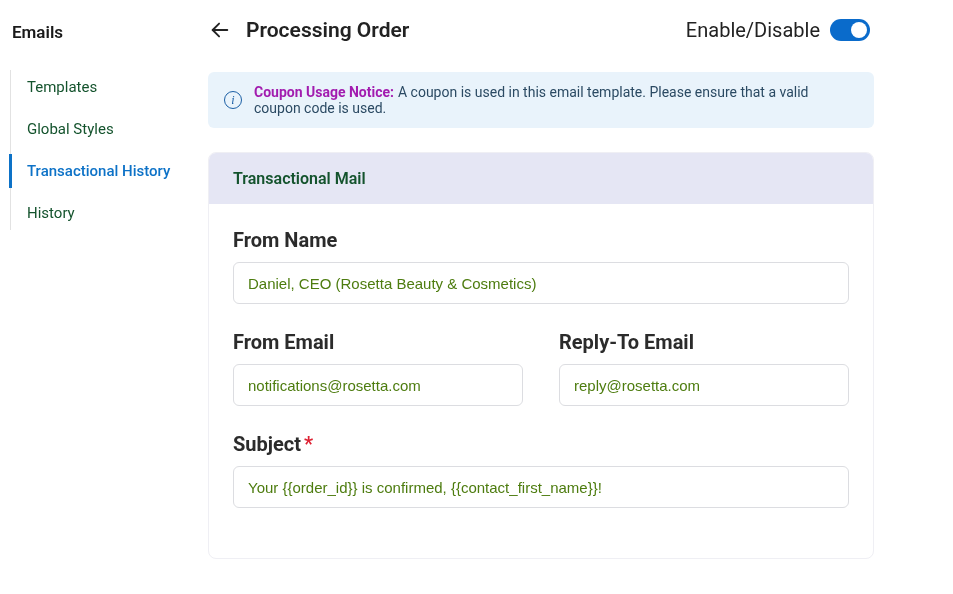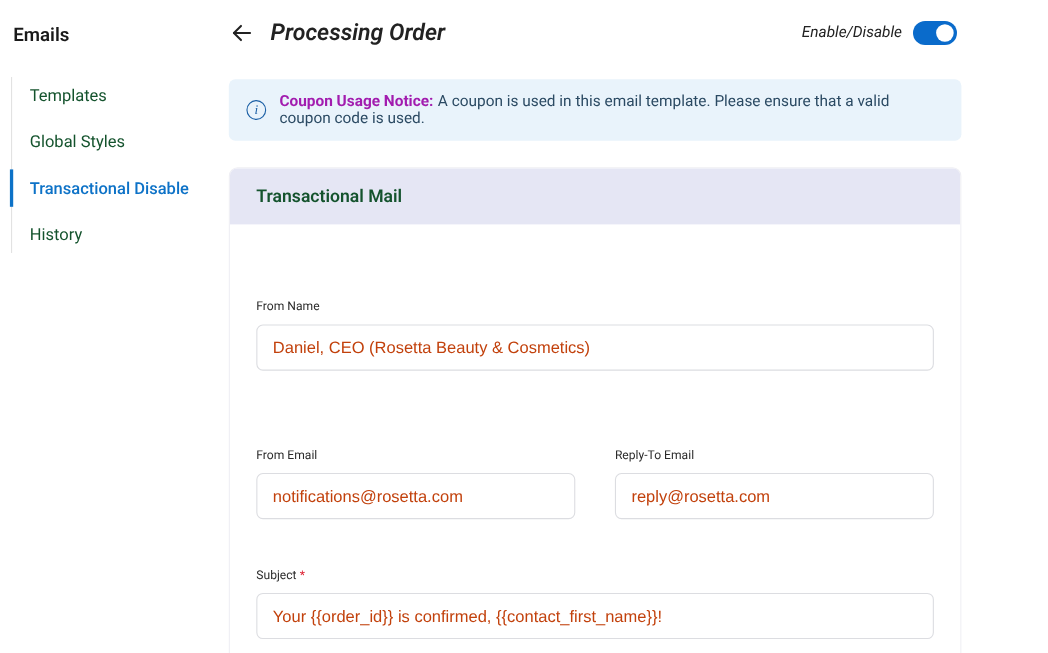--- a/index.html
+++ b/index.html
@@ -4,53 +4,53 @@
 <style>
   * { box-sizing: border-box; }
   html, body { margin:0; padding:0; font-family: -apple-system, "Segoe UI", Roboto, Arial, sans-serif; color:#1e1e1e; background:#fff; }
   .app { display:flex; width:884px; height:594px; overflow:hidden; }
   .sidebar { width:208px; padding:22px 0 0 10px; }
   .sidebar-title { font-size:17px; font-weight:600; color:#1a1a1a; padding-left:2px; }
   .sidebar-list { margin-top:28px; border-left:1px solid #e2e2e2; }
   .sidebar-item { font-size:15px; color:#14532d; padding:8px 0 8px 16px; margin-bottom:8px; cursor:pointer; }
   .sidebar-item.active { color:#0d72c7; border-left:3px solid #0d72c7; margin-left:-2px; padding-left:15px; font-weight:500;}
   .main { flex:1; padding:18px 10px 0 0; }
-  .header { display:flex; align-items:center; justify-content:space-between; padding-right:4px;font-style:italic; }
+  .header { display:flex; align-items:center; justify-content:space-between; padding-right:4px; }
   .header-left { display:flex; align-items:center; gap:14px; }
   .back-btn { width:24px; height:24px; cursor:pointer; display:flex; align-items:center; justify-content:center; color:#222; }
   .page-title { font-size:21px; font-weight:600; color:#222; }
   .toggle-wrap { display:flex; align-items:center; gap:10px; }
-  .toggle-label { font-size:14px; color:#222; }
+  .toggle-label { font-size:20px; color:#222; }
   .toggle { width:40px; height:22px; border-radius:11px; background:#0a6bcb; position:relative; cursor:pointer; }
   .toggle .knob { position:absolute; right:3px; top:3px; width:16px; height:16px; background:#fff; border-radius:50%; }
   .notice { margin-top:30px; background:#e9f3fb; border-radius:6px; padding:12px 16px; display:flex; align-items:center; gap:12px; font-size:14px; color:#2b4a63; }
   .notice .ico { width:18px; height:18px; border:1.5px solid #1b5fa5; border-radius:50%; color:#1b5fa5; display:flex; align-items:center; justify-content:center; font-style:italic; font-family:Georgia, serif; font-size:12px; flex-shrink:0; }
   .notice b { color:#a21caf; margin-right:4px;margin-top:11px; }
   .card { margin-top:24px; border:1px solid #efeff4; border-radius:8px; overflow:hidden; }
   .card-header { background:#e5e6f4; padding:16px 24px; font-size:16px; font-weight:600; color:#14532d; }
   .card-body { padding:24px; }
-  .field-label { font-size:11px; font-weight:400; color:#2b2b2b; margin-bottom:10px; display:block;margin-top:44px; }
+  .field-label { font-size:20px; font-weight:700; color:#2b2b2b; margin-bottom:10px; display:block; }
   .req { color:#d23; margin-left:3px; }
-  .text-input { width:100%; height:42px; border:1px solid #dcdde1; border-radius:6px; padding:0 14px; font-size:15px; color:#c2410c; outline:none; }
+  .text-input { width:100%; height:42px; border:1px solid #dcdde1; border-radius:6px; padding:0 14px; font-size:15px; color:#4d7c0f; outline:none; }
   .row { display:flex; gap:36px; }
   .row .col { flex:1; }
   .field-block { margin-bottom:26px; }
   
   .arrow-overlay { position:absolute; pointer-events:none; }
 </style>
 </head>
 <body>
 
 <div class="app">
   <aside class="sidebar">
     <div class="sidebar-title">Emails</div>
     <div class="sidebar-list">
       <div class="sidebar-item">Templates</div>
       <div class="sidebar-item">Global Styles</div>
-      <div class="sidebar-item active">Transactional Disable</div>
+      <div class="sidebar-item active">Transactional History</div>
       <div class="sidebar-item">History</div>
     </div>
   </aside>
 
   <main class="main" style="position:relative;">
     <div class="header">
       <div class="header-left">
         <div class="back-btn">
           <svg width="22" height="22" viewBox="0 0 24 24" fill="none" stroke="#222" stroke-width="2" stroke-linecap="round" stroke-linejoin="round">
               <line x1="20" y1="12" x2="4" y2="12"></line>

